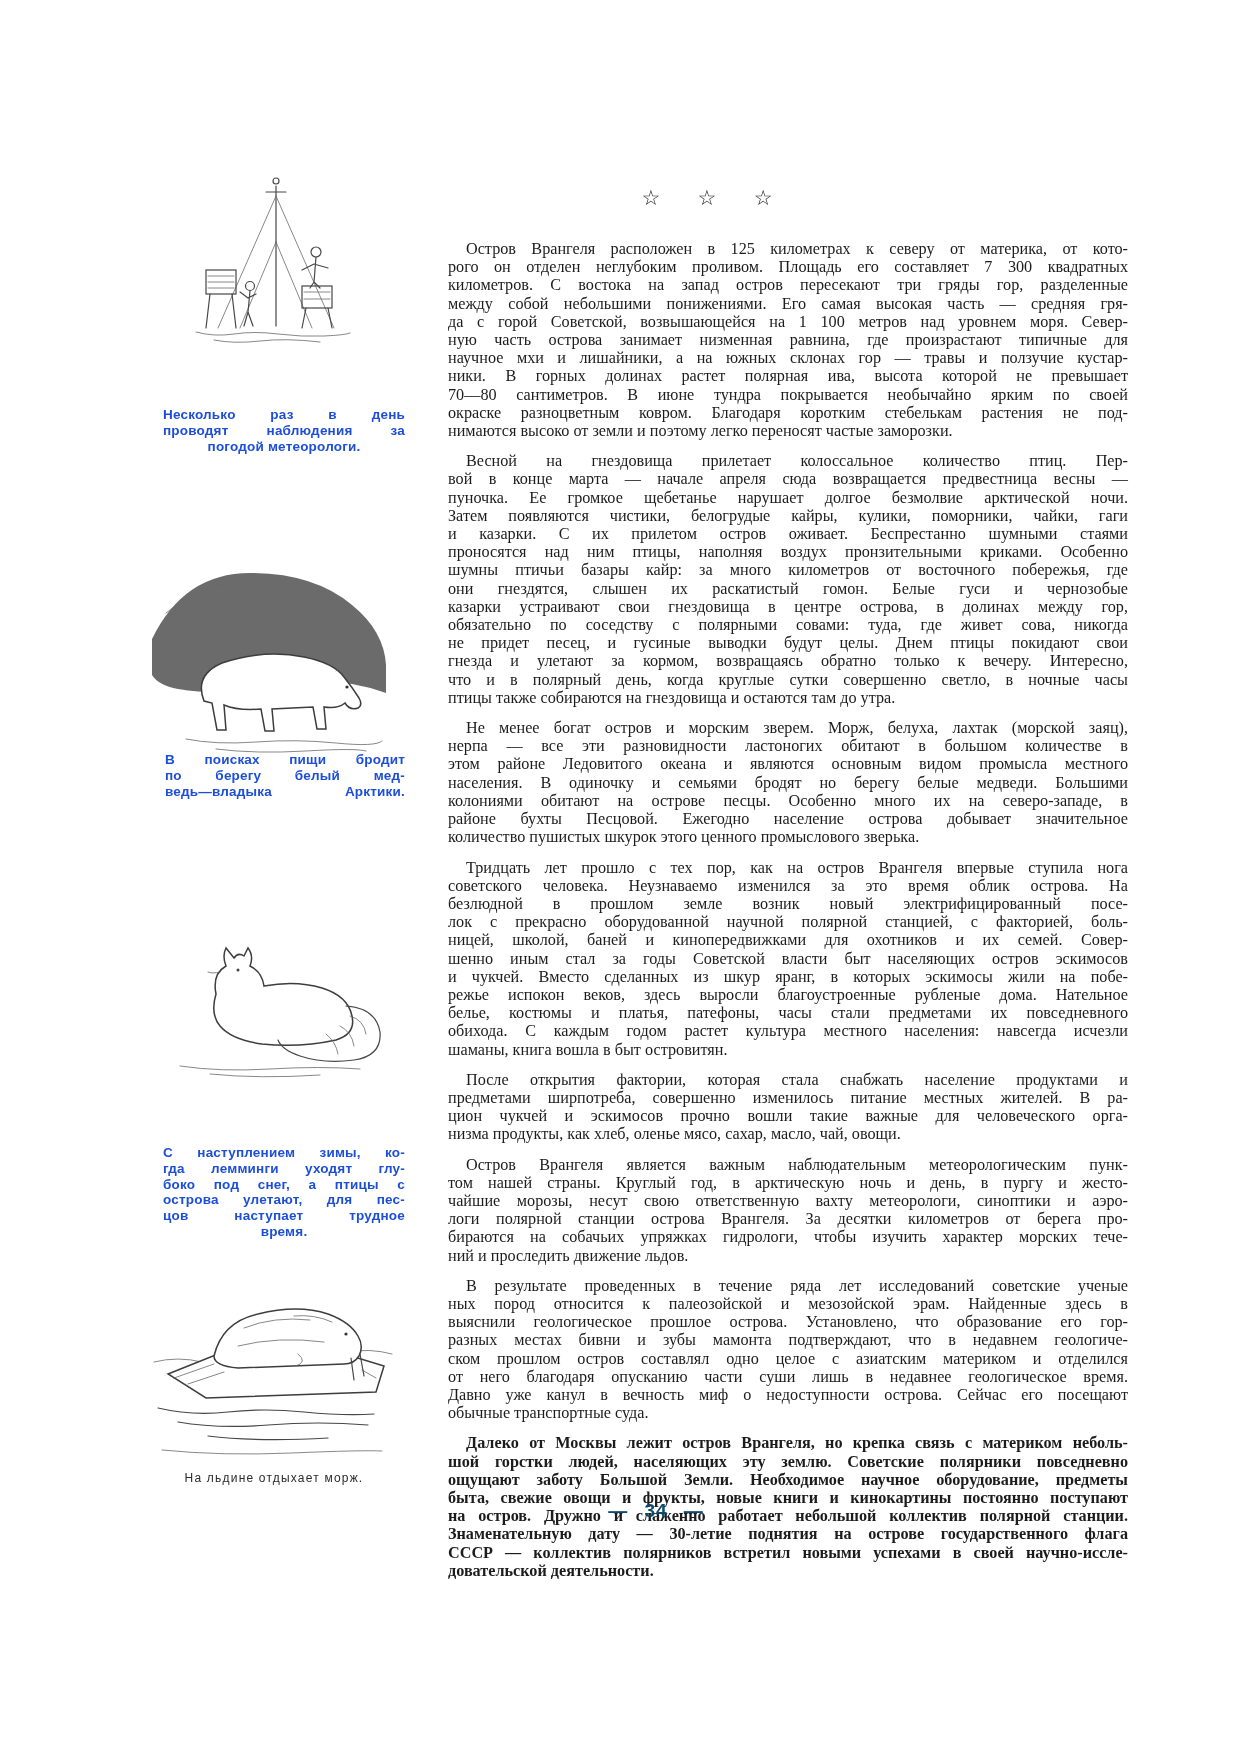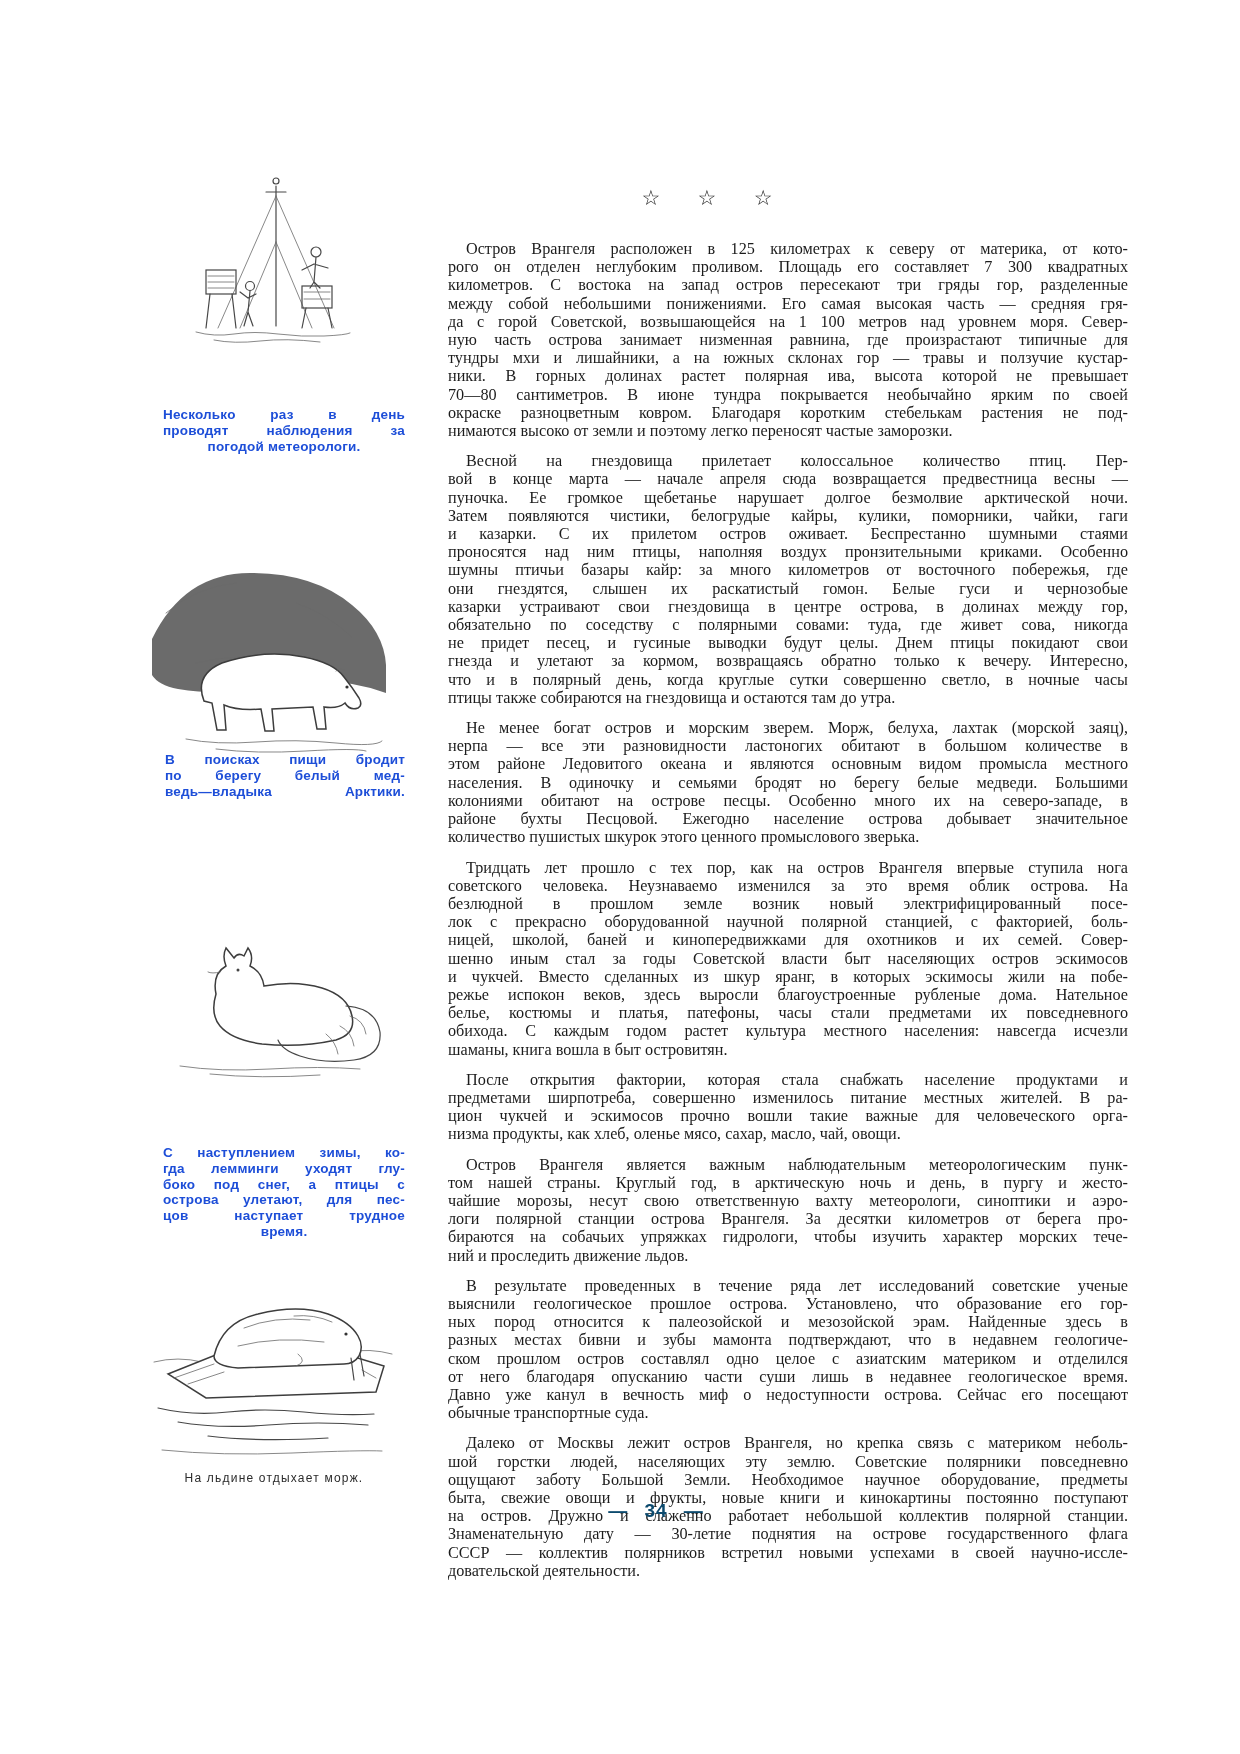--- a/index.html
+++ b/index.html
@@ -17,21 +17,21 @@
     text-align:center;font-size:21px;letter-spacing:16px;color:#222;
   }
   
   #article{
     position:absolute;left:436px;top:228px;width:704px;
     font-size:16.2px;line-height:18.2px;
   }
   .para{margin:12px;}
   .para:nth-child(5){margin-top:4px;}
   .para:nth-child(7){margin-top:3px;}
-  .para:nth-child(8){margin-top:5px;}
+  .para:nth-child(8){margin-top:5px;font-weight:bold;}
   .line{text-align:justify;text-align-last:justify;}
   .line.first{text-indent:18px;}
   .line.last{text-align-last:left;}
   
   .figure{position:absolute;}
   .figure svg{display:block;}
   .caption{
     position:absolute;
     font-family:"Liberation Sans", sans-serif;
     font-weight:bold;font-size:13.5px;line-height:15.8px;
@@ -160,21 +160,21 @@
     </div>
 
   <div id="article">
       <div class="para">
         <div class="line first">Остров Врангеля расположен в 125 километрах к северу от материка, от кото-</div>
         <div class="line">рого он отделен неглубоким проливом. Площадь его составляет 7 300 квадратных</div>
         <div class="line">километров. С востока на запад остров пересекают три гряды гор, разделенные</div>
         <div class="line">между собой небольшими понижениями. Его самая высокая часть — средняя гря-</div>
         <div class="line">да с горой Советской, возвышающейся на 1 100 метров над уровнем моря. Север-</div>
         <div class="line">ную часть острова занимает низменная равнина, где произрастают типичные для</div>
-        <div class="line">тундры мхи и лишайники, а на южных склонах гор — травы и ползучие кустар-</div>
+        <div class="line">научное мхи и лишайники, а на южных склонах гор — травы и ползучие кустар-</div>
         <div class="line">ники. В горных долинах растет полярная ива, высота которой не превышает</div>
         <div class="line">70—80 сантиметров. В июне тундра покрывается необычайно ярким по своей</div>
         <div class="line">окраске разноцветным ковром. Благодаря коротким стебелькам растения не под-</div>
         <div class="line last">нимаются высоко от земли и поэтому легко переносят частые заморозки.</div>
       </div>
       <div class="para">
         <div class="line first">Весной на гнездовища прилетает колоссальное количество птиц. Пер-</div>
         <div class="line">вой в конце марта — начале апреля сюда возвращается предвестница весны —</div>
         <div class="line">пуночка. Ее громкое щебетанье нарушает долгое безмолвие арктической ночи.</div>
         <div class="line">Затем появляются чистики, белогрудые кайры, кулики, поморники, чайки, гаги</div>
@@ -220,22 +220,22 @@
       <div class="para">
         <div class="line first">Остров Врангеля является важным наблюдательным метеорологическим пунк-</div>
         <div class="line">том нашей страны. Круглый год, в арктическую ночь и день, в пургу и жесто-</div>
         <div class="line">чайшие морозы, несут свою ответственную вахту метеорологи, синоптики и аэро-</div>
         <div class="line">логи полярной станции острова Врангеля. За десятки километров от берега про-</div>
         <div class="line">бираются на собачьих упряжках гидрологи, чтобы изучить характер морских тече-</div>
         <div class="line last">ний и проследить движение льдов.</div>
       </div>
       <div class="para">
         <div class="line first">В результате проведенных в течение ряда лет исследований советские ученые</div>
+        <div class="line">ных пород относится к палеозойской и мезозойской эрам. Найденные здесь в</div>
         <div class="line">выяснили геологическое прошлое острова. Установлено, что образование его гор-</div>
-        <div class="line">ных пород относится к палеозойской и мезозойской эрам. Найденные здесь в</div>
         <div class="line">разных местах бивни и зубы мамонта подтверждают, что в недавнем геологиче-</div>
         <div class="line">ском прошлом остров составлял одно целое с азиатским материком и отделился</div>
         <div class="line">от него благодаря опусканию части суши лишь в недавнее геологическое время.</div>
         <div class="line">Давно уже канул в вечность миф о недоступности острова. Сейчас его посещают</div>
         <div class="line last">обычные транспортные суда.</div>
       </div>
       <div class="para">
         <div class="line first">Далеко от Москвы лежит остров Врангеля, но крепка связь с материком неболь-</div>
         <div class="line">шой горстки людей, населяющих эту землю. Советские полярники повседневно</div>
         <div class="line">ощущают заботу Большой Земли. Необходимое научное оборудование, предметы</div>

